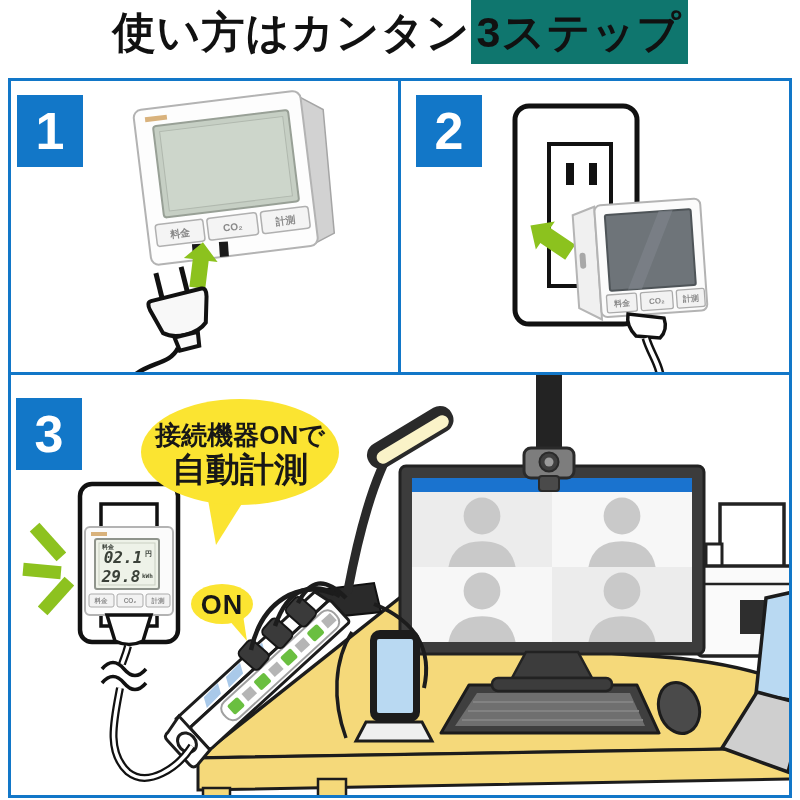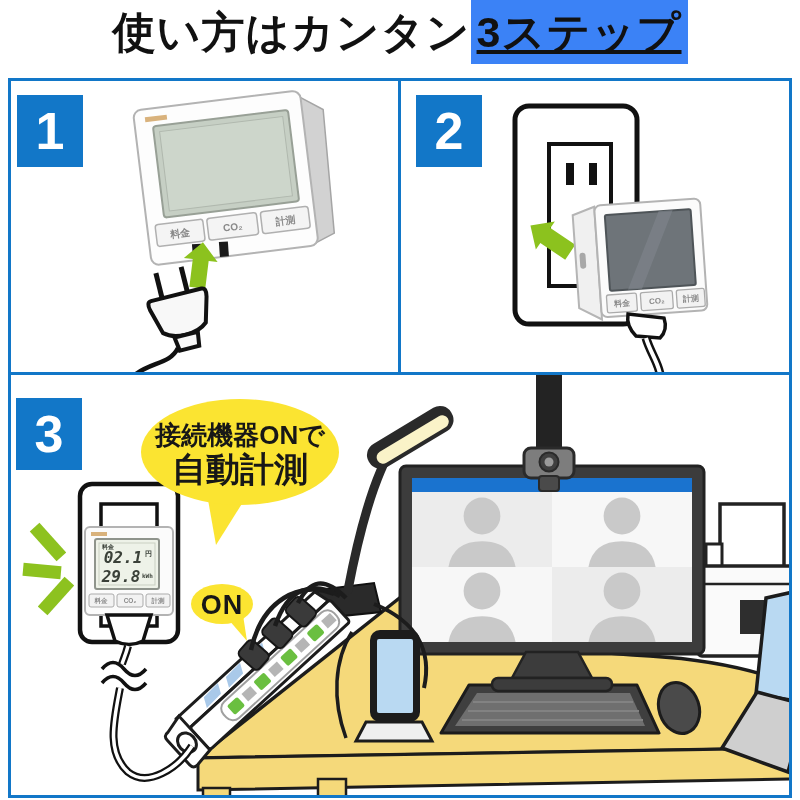--- a/index.html
+++ b/index.html
@@ -1,20 +1,20 @@
 <!DOCTYPE html>
 <html><head>
 <meta charset="utf-8">
 <style>
   html,body{margin:0;padding:0;}
   body{width:800px;height:800px;position:relative;background:#ffffff;overflow:hidden;
        font-family:"Liberation Sans","DejaVu Sans",sans-serif;}
   .title{position:absolute;top:4px;left:0;width:800px;text-align:center;
          font-size:43px;font-weight:bold;color:#111;letter-spacing:1px;z-index:6;}
-  .title .hl{background:#3b82f6;padding:8px 6px;text-decoration:underline;}
+  .title .hl{background:#0f766e;padding:8px 6px;}
   .panel{position:absolute;border:3px solid #1277c8;background:#fff;box-sizing:border-box;z-index:1;}
   #panel1{left:8px;top:78px;width:393px;height:297px;}
   #panel2{left:398px;top:78px;width:394px;height:297px;}
   #panel3{left:8px;top:372px;width:784px;height:426px;}
   .stepnum{position:absolute;width:66px;height:72px;background:#1277c8;color:#fff;
            font-size:52px;font-weight:bold;display:flex;align-items:center;justify-content:center;z-index:6;}
   #num1{left:17px;top:95px;}
   #num2{left:416px;top:95px;}
   #num3{left:16px;top:398px;}
   svg#scene{position:absolute;left:0;top:0;z-index:5;pointer-events:none;}

